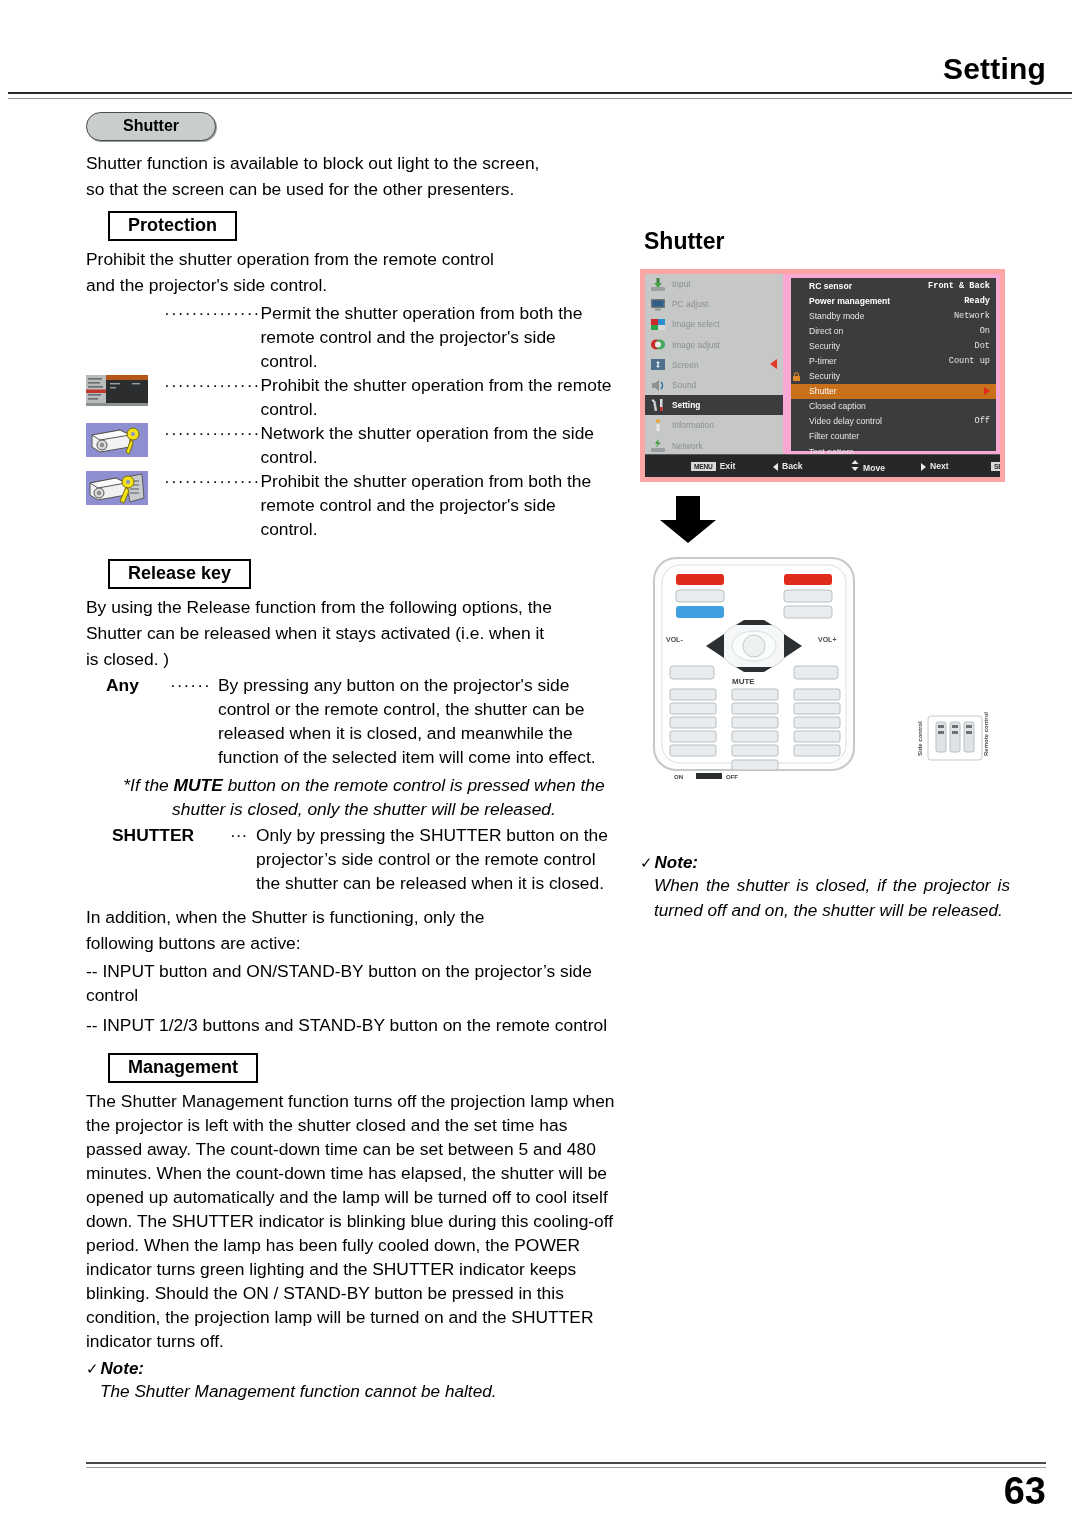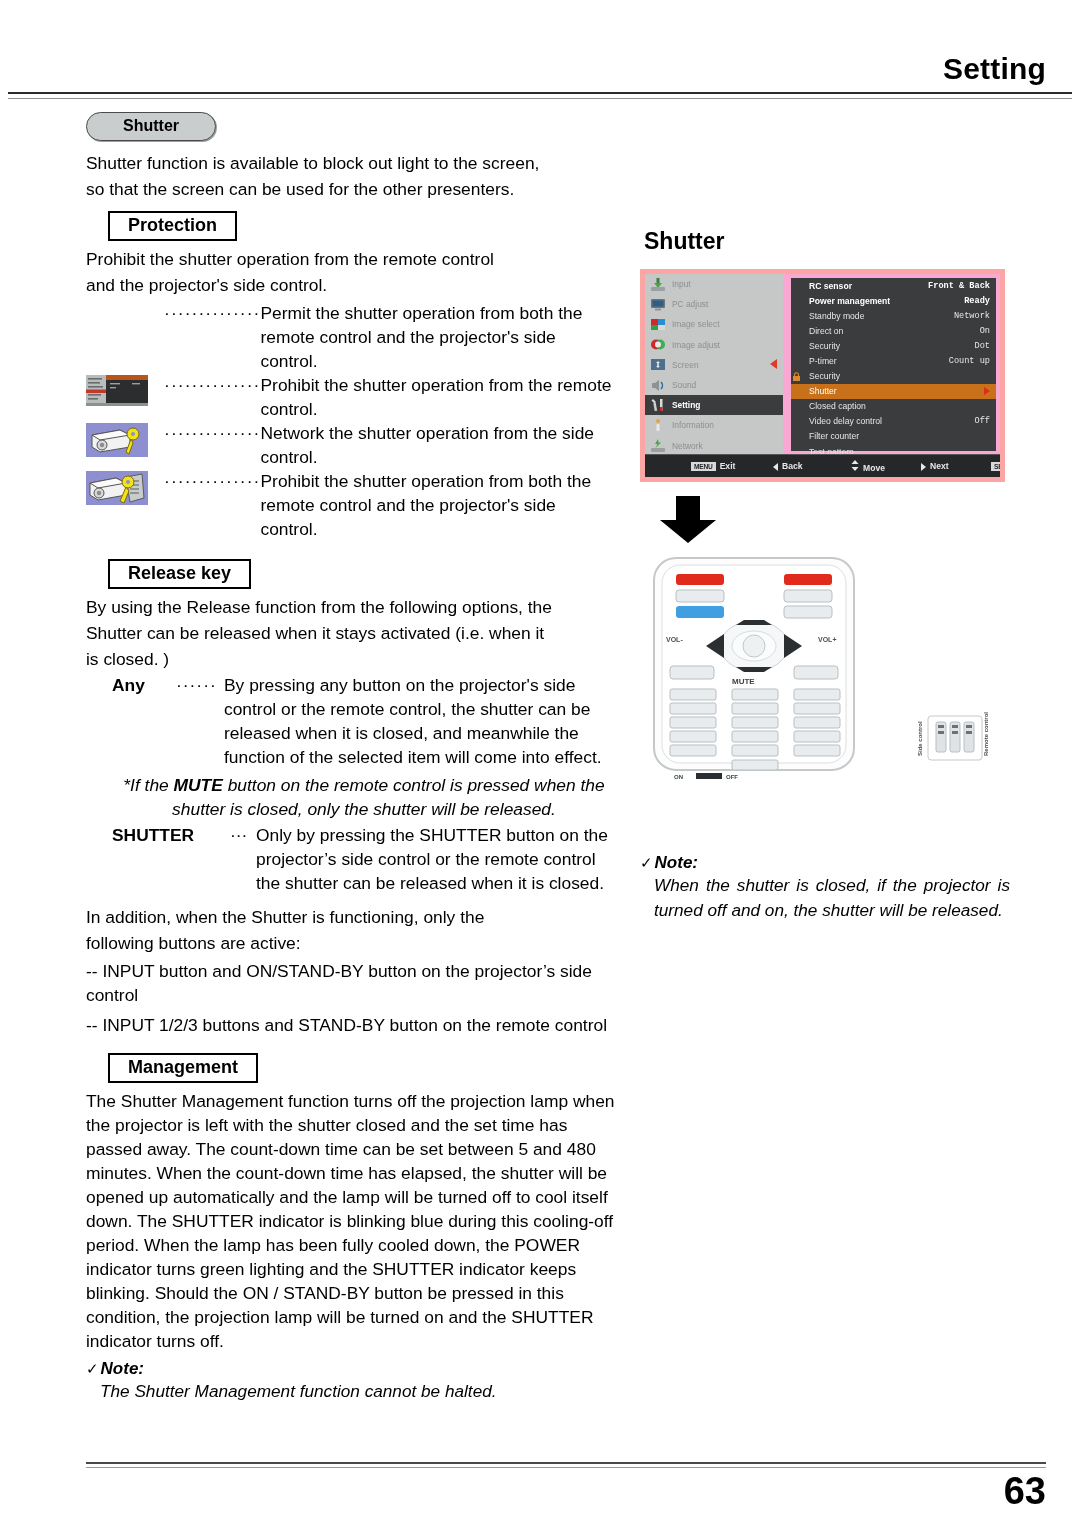--- a/index.html
+++ b/index.html
@@ -279,21 +279,21 @@
       <div class="leader">··············</div>
       <div class="txtcell icotext">Prohibit the shutter operation from both the remote control and the projector's side control.</div>
     </div>
 
     
     <div class="box-hd" style="margin-top:18px">Release key</div>
     <p class="body indent1">By using the Release function from the following options, the</p>
     <p class="body indent1">Shutter can be released when it stays activated (i.e. when it</p>
     <p class="body indent1">is closed. )</p>
 
-    <div class="anyrow" style="margin-left:26px">
+    <div class="anyrow" style="margin-left:20px">
       <div class="anylabel">Any</div>
       <div class="anydots">······</div>
       <div class="anybody">By pressing any button on the projector's side control or the remote control, the shutter can be released when it is closed, and meanwhile the function of the selected item will come into effect.</div>
     </div>
 
     <p class="body ital" style="margin-left:26px;text-align:center;margin-top:4px"><span>*If the </span><span class="kw">MUTE</span><span> button on the remote control is pressed when the shutter is closed, only the shutter will be released.</span></p>
 
     <div class="shutrow" style="margin-left:26px">
       <div class="shutlabel">SHUTTER</div>
       <div class="shutdots">···</div>

